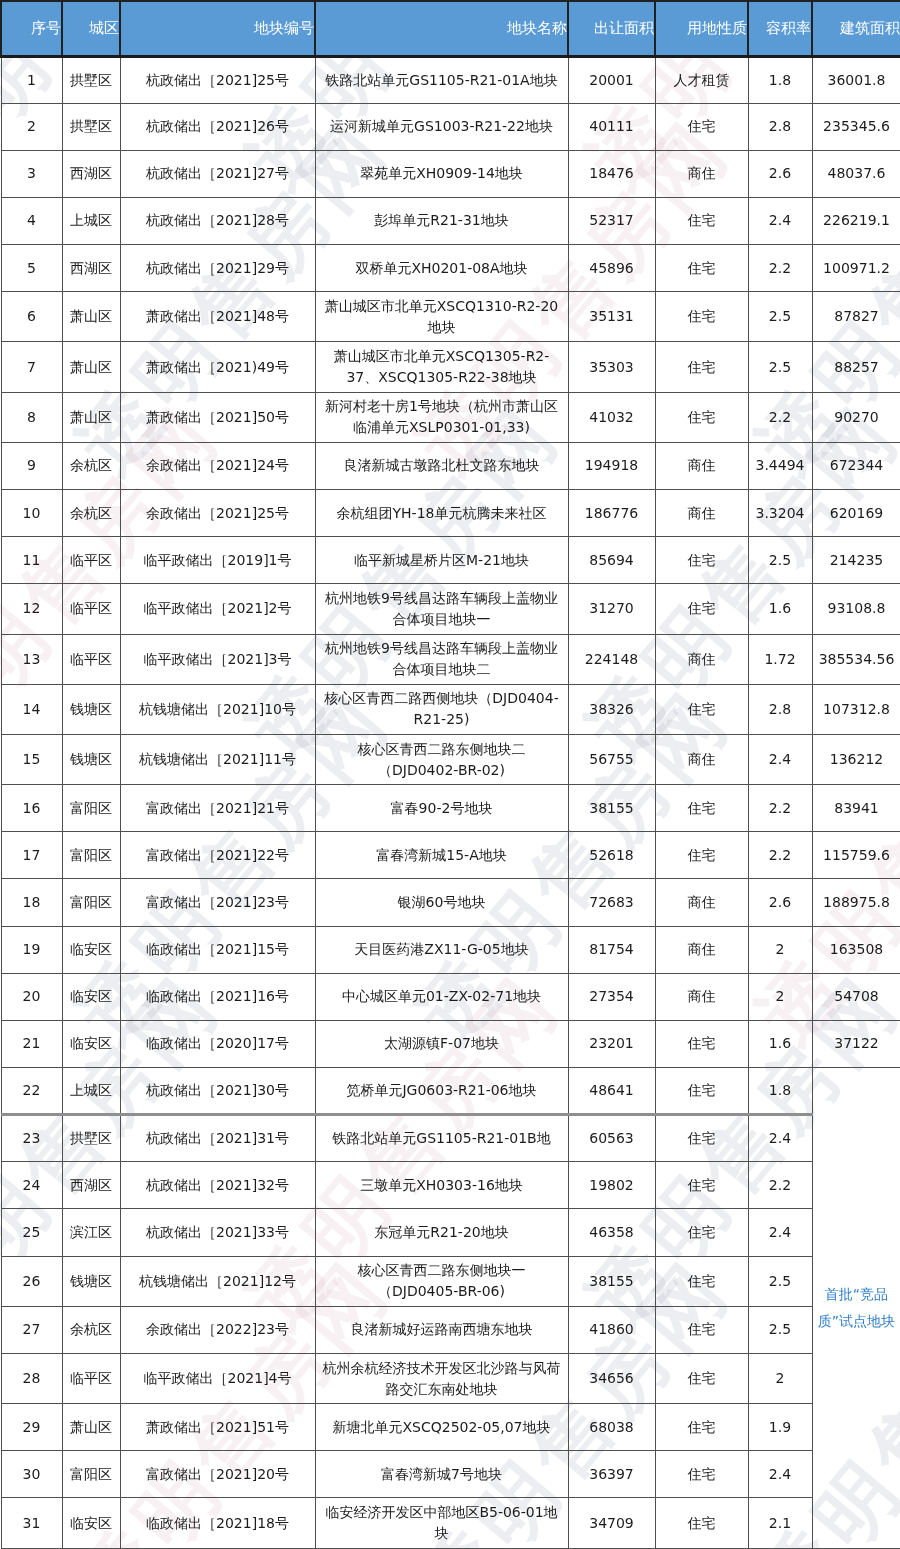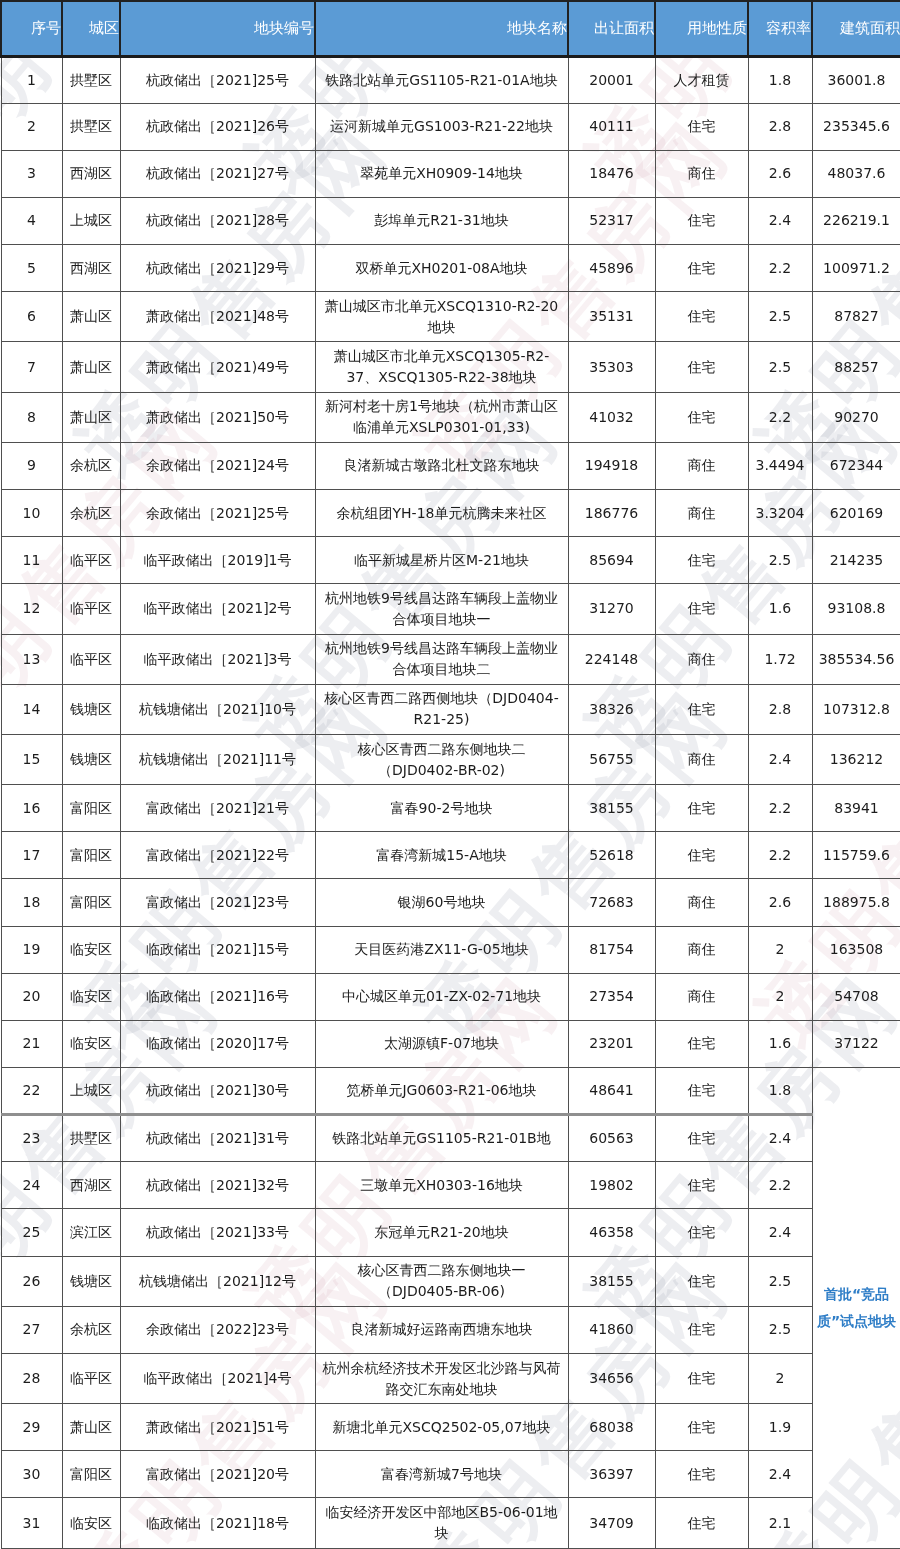--- a/index.html
+++ b/index.html
@@ -58,21 +58,21 @@
     color: #1c1c1c;
     padding: 3px 5px;
     line-height: 1.5;
     background: transparent;
     word-break: break-word;
   }
   tbody tr { height: 46px; }
   tbody tr.section-break td { border-top: 3px solid #8f8f8f; }
   td.note-cell {
     color: var(--note-color, #2f7ec7);
-    font-weight: bold;
+    font-weight: normal;
     font-size: 14px;
     line-height: 1.9;
     padding: 3px 4px;
     border-top: 1px solid #4f4f4f;
   }
 </style>
 </head>
 <body>
 
 <div id="watermark-layer">

